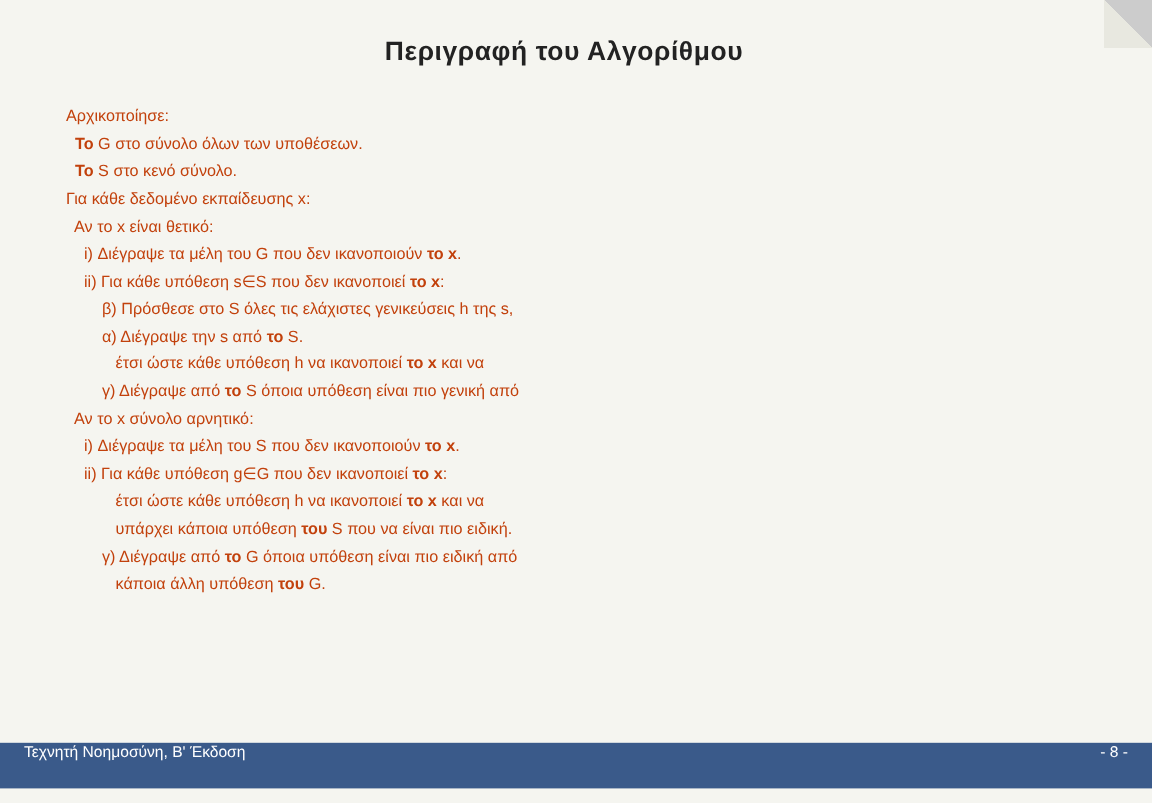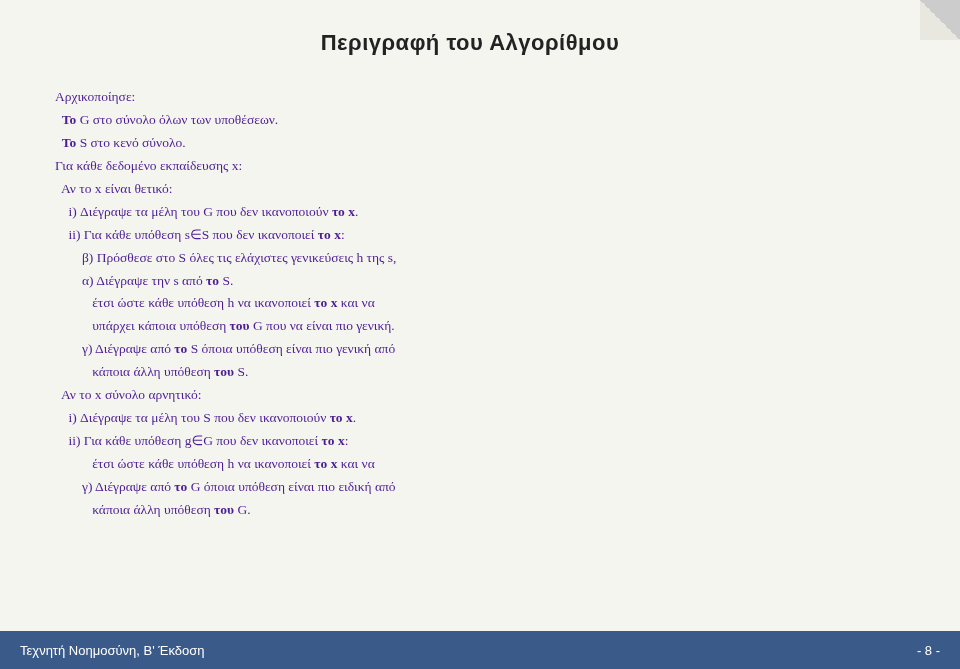--- a/index.html
+++ b/index.html
@@ -50,35 +50,35 @@
     .content-area {
       flex: 1;
       padding: 10px 55px 50px 55px;
       font-size: 13.5px;
       line-height: 1.7;
       color: #111;
     }
 
     .content-area .section-line {
       display: block;
-      font-family: Liberation Serif, serif;
+      font-family: Liberation Sans, sans-serif;
       white-space: pre;
       font-size: 13.5px;
-      color: #4c1d95;
+      color: #c2410c;
     }
 
     .footer {
       position: absolute;
-      bottom: 0;
+      bottom: 12px;
       left: 0;
       right: 0;
       height: 38px;
       background: #3a5a8a;
       display: flex;
-      align-items: center;
+      align-items: flex-start;
       justify-content: space-between;
       padding: 0 20px;
     }
 
     .footer-left {
       color: #fff;
       font-family: Arial, sans-serif;
       font-size: 13px;
     }
 
@@ -100,27 +100,26 @@
     <span class="section-line">Αρχικοποίησε:</span>
     <span class="section-line">  <span style="font-weight:bold;">Το</span> G στο σύνολο όλων των υποθέσεων.</span>
     <span class="section-line">  <span style="font-weight:bold;">Το</span> S στο κενό σύνολο.</span>
     <span class="section-line">Για κάθε δεδομένο εκπαίδευσης x:</span>
     <span class="section-line">  Αν το x είναι θετικό:</span>
     <span class="section-line">    i) Διέγραψε τα μέλη του G που δεν ικανοποιούν <span style="font-weight:bold;">το x</span>.</span>
     <span class="section-line">    ii) Για κάθε υπόθεση s∈S που δεν ικανοποιεί <span style="font-weight:bold;">το x</span>:</span>
     <span class="section-line">        β) Πρόσθεσε στο S όλες τις ελάχιστες γενικεύσεις h της s,</span>
     <span class="section-line">        α) Διέγραψε την s από <span style="font-weight:bold;">το</span> S.</span>
     <span class="section-line">           έτσι ώστε κάθε υπόθεση h να ικανοποιεί <span style="font-weight:bold;">το x</span> και να</span>
-    <span class="section-line">           υπάρχει κάποια υπόθεση <span style="font-weight:bold;">του</span> G που να είναι πιο γενική.</span>
     <span class="section-line">        γ) Διέγραψε από <span style="font-weight:bold;">το</span> S όποια υπόθεση είναι πιο γενική από</span>
-    <span class="section-line">           κάποια άλλη υπόθεση <span style="font-weight:bold;">του</span> S.</span>
     <span class="section-line">  Αν το x σύνολο αρνητικό:</span>
     <span class="section-line">    i) Διέγραψε τα μέλη του S που δεν ικανοποιούν <span style="font-weight:bold;">το x</span>.</span>
     <span class="section-line">    ii) Για κάθε υπόθεση g∈G που δεν ικανοποιεί <span style="font-weight:bold;">το x</span>:</span>
     <span class="section-line">           έτσι ώστε κάθε υπόθεση h να ικανοποιεί <span style="font-weight:bold;">το x</span> και να</span>
+    <span class="section-line">           υπάρχει κάποια υπόθεση <span style="font-weight:bold;">του</span> S που να είναι πιο ειδική.</span>
     <span class="section-line">        γ) Διέγραψε από <span style="font-weight:bold;">το</span> G όποια υπόθεση είναι πιο ειδική από</span>
     <span class="section-line">           κάποια άλλη υπόθεση <span style="font-weight:bold;">του</span> G.</span>
   </div>
 
   <div class="footer">
     <span class="footer-left">Τεχνητή Νοημοσύνη, Β' Έκδοση</span>
     <span class="footer-right">- 8 -</span>
   </div>
 </div>
 

